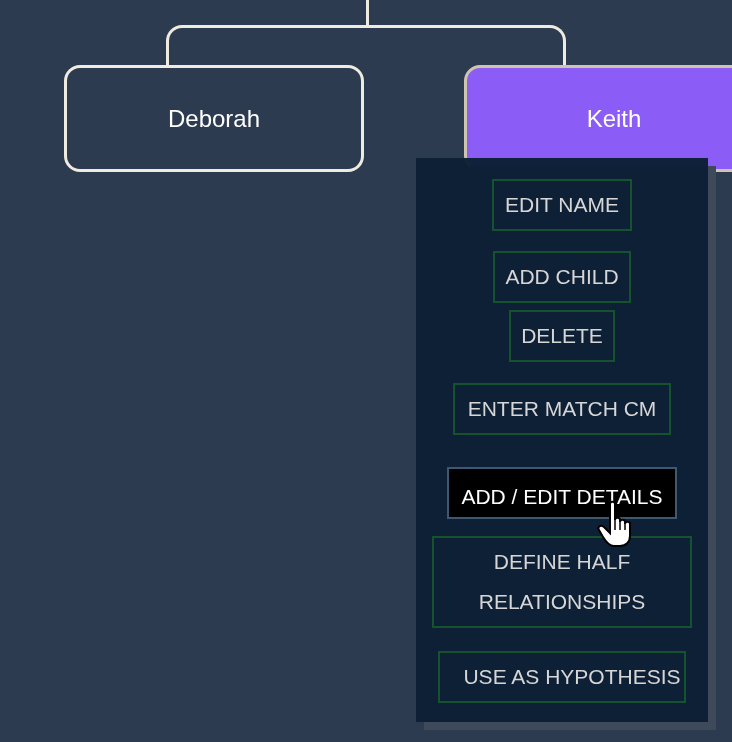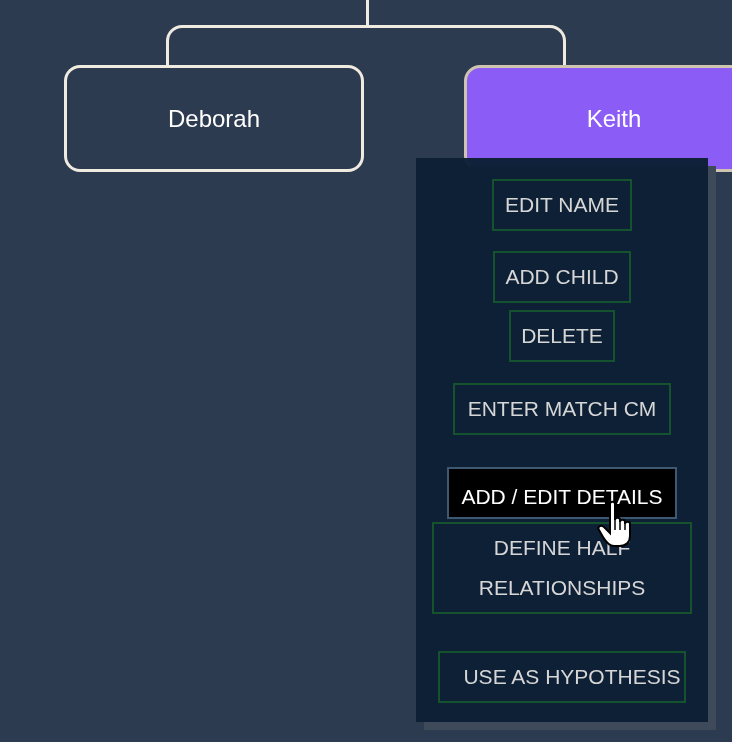--- a/index.html
+++ b/index.html
@@ -63,21 +63,21 @@
     </div>
   <div class="mbtn" style="left:93px;top:152px;width:106px;height:52px;justify-content:center;">
       <span>DELETE</span>
     </div>
   <div class="mbtn" style="left:37px;top:225px;width:218px;height:52px;">
       <span>ENTER MATCH CM</span>
     </div>
   <div class="mbtn active" style="left:31px;top:309px;width:230px;height:52px;">
       <span>ADD / EDIT DETAILS</span>
     </div>
-  <div class="mbtn" style="left:16px;top:364px;width:260px;height:92px;line-height:40px;padding:9px 20px;">
+  <div class="mbtn" style="left:16px;top:378px;width:260px;height:92px;line-height:40px;padding:9px 20px;">
       <span>DEFINE HALF RELATIONSHIPS</span>
     </div>
   <div class="mbtn" style="left:22px;top:493px;width:248px;height:52px;padding-left:20px;">
       <span>USE AS HYPOTHESIS</span>
     </div>
 </div>
 
 <svg class="cursor" viewBox="0 0 40 50">
   <path d="M14 4 C14 1,19 1,19 4 L19 20 C19 17,24 17,24 20 L24 22 C24 19,29 19,29 22 L29 24 C29 21,34 21,34 24 L34 36 C34 42,30 46,24 46 L18 46 C13 46,10 42,7 37 L3 30 C1 27,5 24,8 27 L14 33 Z" fill="#ffffff" stroke="#000" stroke-width="2"></path>
   <path d="M19 20 L19 30 M24 22 L24 30 M29 24 L29 30" stroke="#000" stroke-width="1.5"></path>

